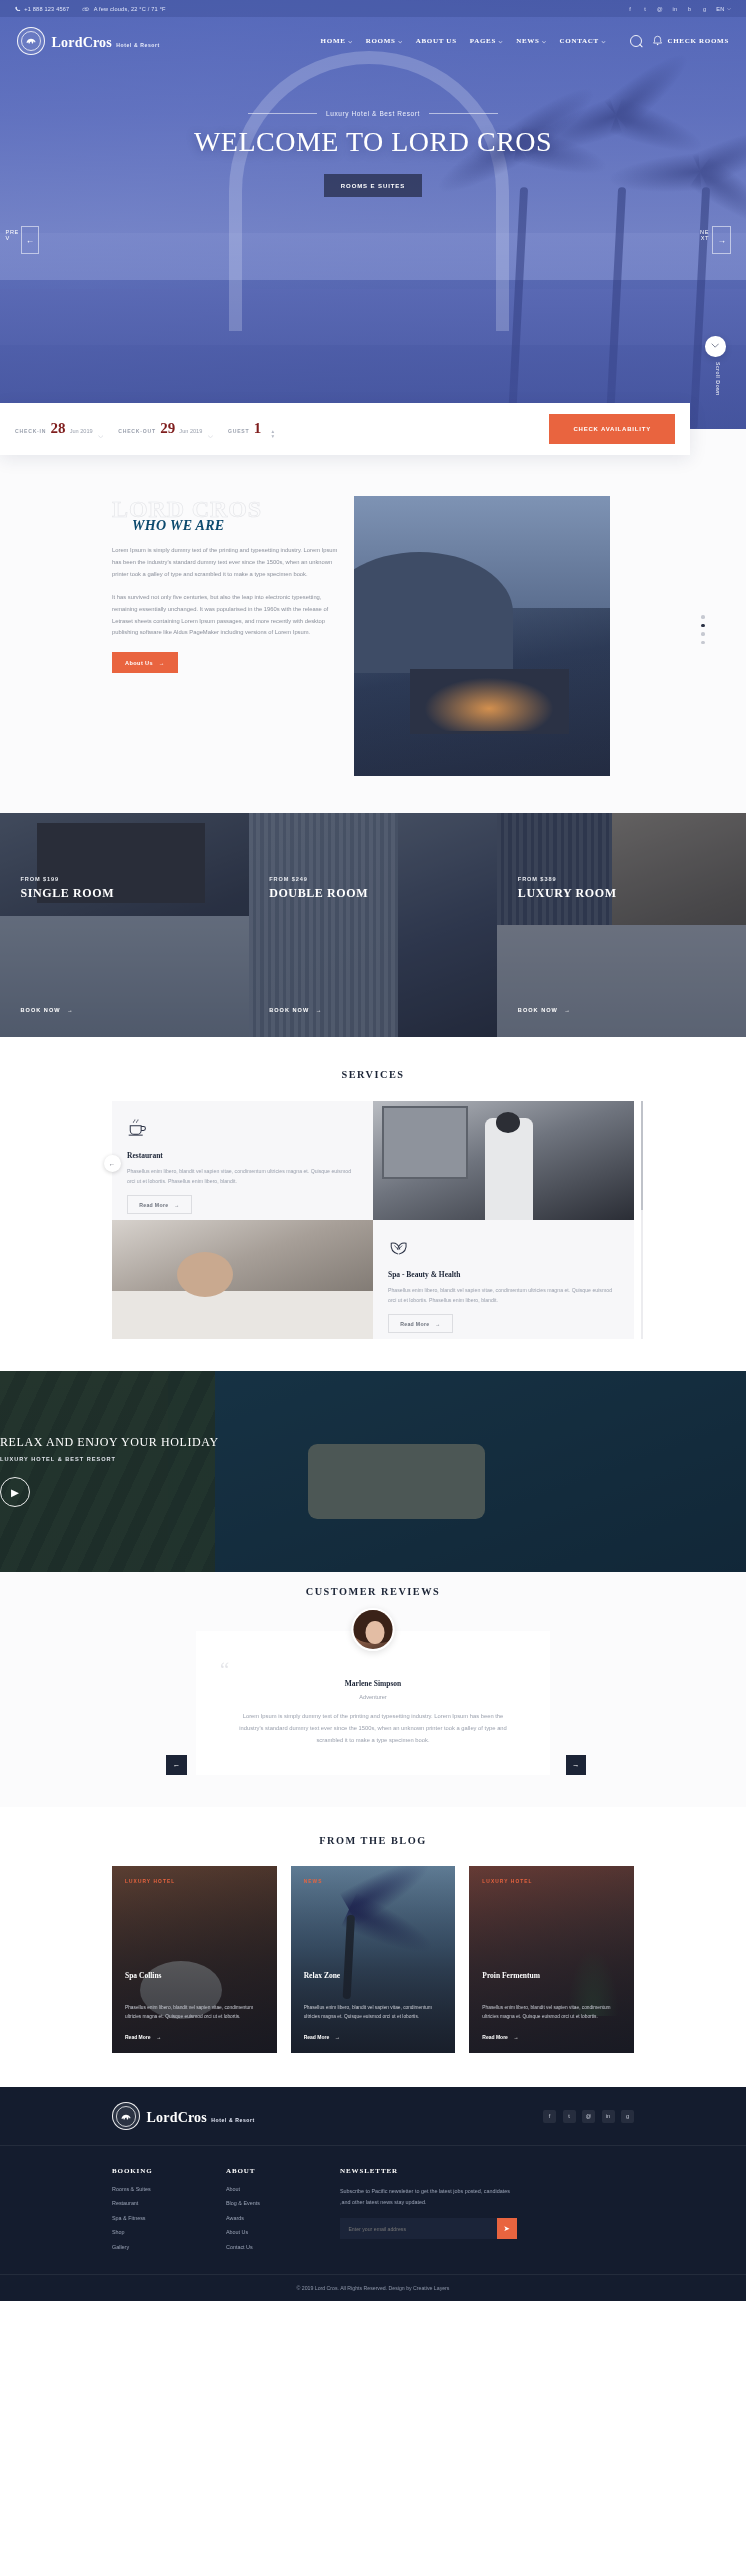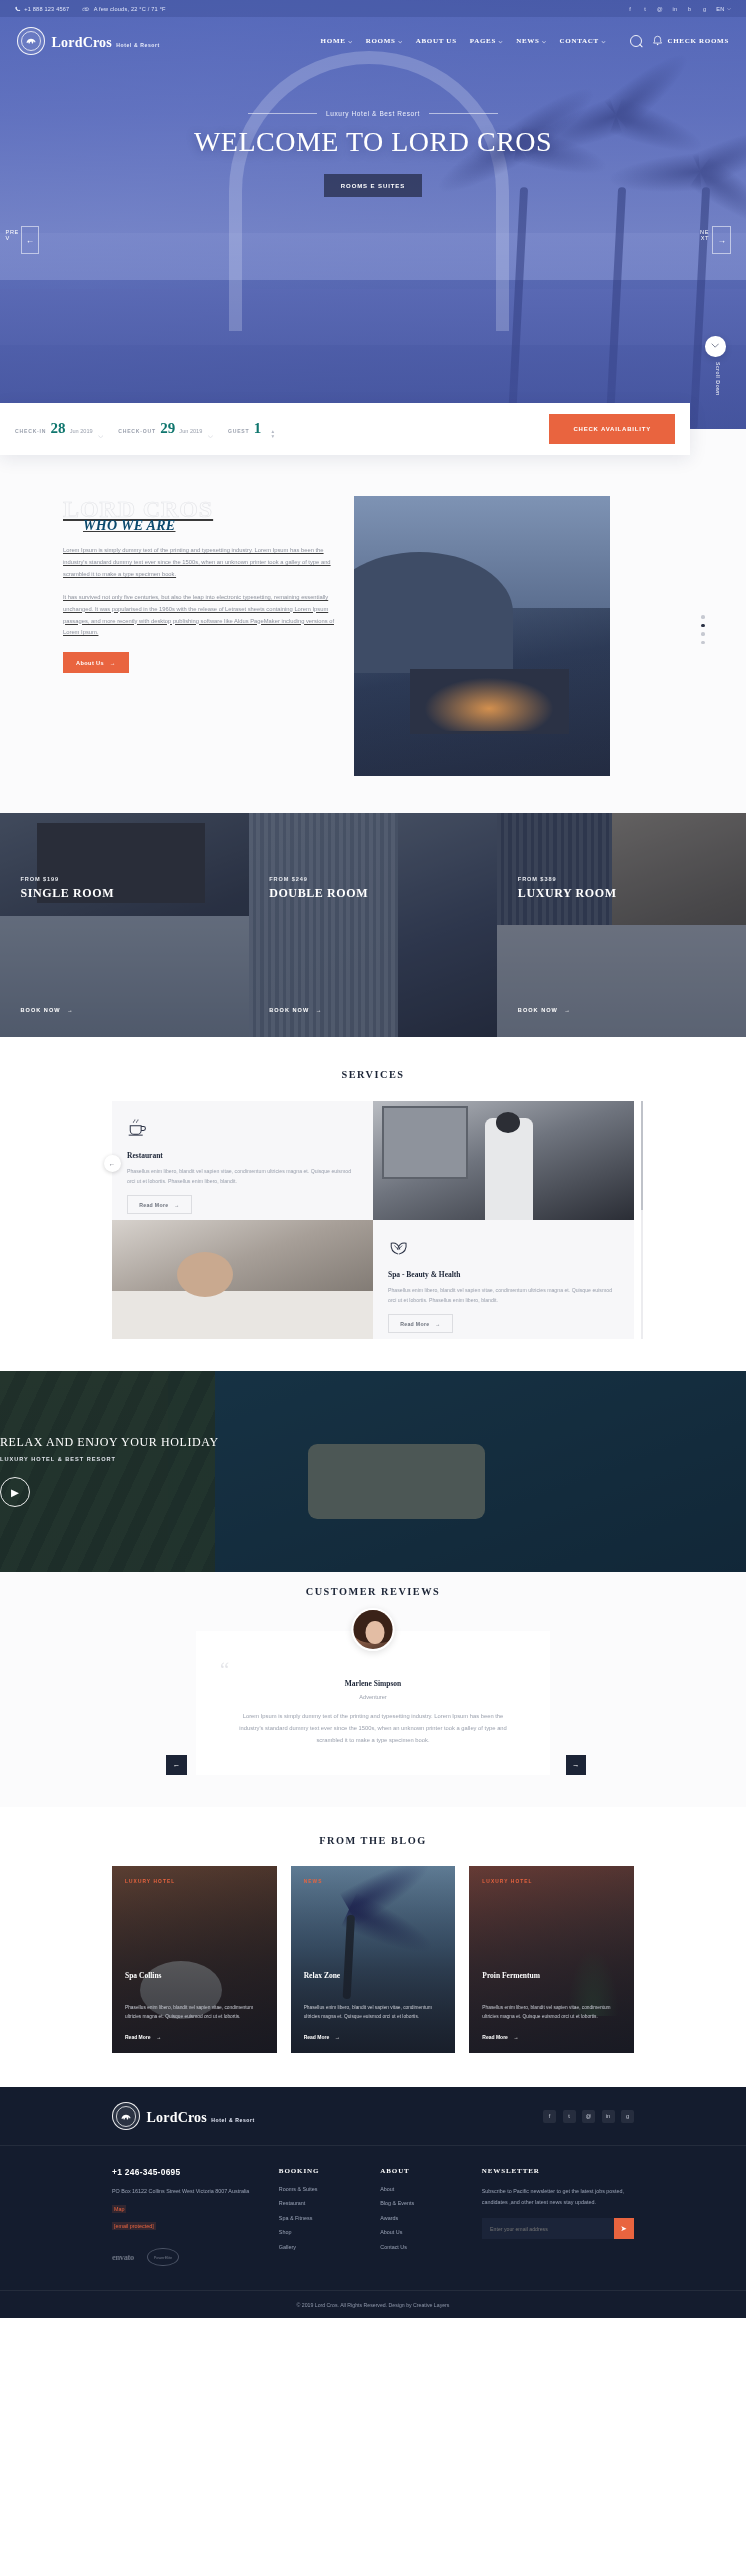--- a/index.html
+++ b/index.html
@@ -149,33 +149,33 @@
 
   
   .booking {
     position:relative; z-index:8; margin: -26px 0 0 0;
     width: 690px; background:#fff; box-shadow: 0 3.7px 17px rgba(30,40,80,.10);
     display:flex; align-items:center; padding: 11.2px 15px; gap: 0;
   }
   .bk-field { display:flex; align-items:flex-start; gap:5.6px; padding-right: 15px; }
   .bk-col { min-width: 69px; }
   .bk-lab { font-size:5.1px; color:#9aa0ad; letter-spacing:0.8px; font-weight:700; }
-  .bk-val { font-family:"Liberation Serif",serif; font-size:15px; font-weight:700; color:#0f766e; line-height:1.15; margin-top:1.9px;}
+  .bk-val { font-family:"Liberation Serif",serif; font-size:15px; font-weight:700; color:#7f1d1d; line-height:1.15; margin-top:1.9px;}
   .bk-sub { font-size:5.6px; color:#9aa0ad; margin-top:0.9px; }
   .bk-caret { font-size:6.5px; color:#b4b9c4; margin-top:13px; }
   .bk-stepper { display:flex; flex-direction:column; margin-top:10.3px; color:#b4b9c4; font-size:4.7px; line-height:1.1;}
   .bk-btn {
     margin-left:auto; background:#e9643f; color:#fff; border:0;
     font-size:6px; font-weight:700; letter-spacing:0.8px;
     padding: 12px 24px; cursor:pointer;
   }
 
   
   .who { padding: 41px 0 37px; background:#fbfbfc; display:flex; }
-  .who-left { width: 343px; padding-left: 63px; position:relative;text-decoration:underline; }
+  .who-left { width: 343px; padding-left: 112px; position:relative; }
   .ghost {
     font-family:"Liberation Serif",serif; font-size:24px; font-weight:700;
     color: transparent; -webkit-text-stroke: 0.7px #e6e7ea; letter-spacing:0.9px;
   }
   .who-h {
     font-family:"Liberation Serif",serif; font-style:italic; font-weight:700;
     font-size: 14px; color:#0c4a6e; margin-top:-5.6px; letter-spacing:0.3px;margin-left:20px;
   }
   .who-p { font-size:5.8px; line-height:2.05; color:#8a8f9a; margin-top:11.2px; }
   .btn-orange {
@@ -732,30 +732,20 @@
       <div class="f-soc">
         <i>f</i>
         <i>t</i>
         <i>@</i>
         <i>in</i>
         <i>g</i>
       </div>
     </div>
 
     <div class="f-main">
-      <div class="f-c1">
-        <div class="f-phone">+1 246-345-0695</div>
-        <div class="f-addr">PO Box 16122 Collins Street West Victoria 8007 Australia</div>
-        <a class="f-link-ill">Map</a><br>
-        <a class="f-link-ill">[email protected]</a>
-        <div class="f-badges">
-          <span class="envato">envato</span>
-          <span class="power">PowerElite</span>
-        </div>
-      </div>
 
       <div class="f-col">
         <div class="f-h">BOOKING</div>
         <div class="f-list">
           <a>Rooms &amp; Suites</a>
           <a>Restaurant</a>
           <a>Spa &amp; Fitness</a>
           <a>Shop</a>
           <a>Gallery</a>
         </div>

